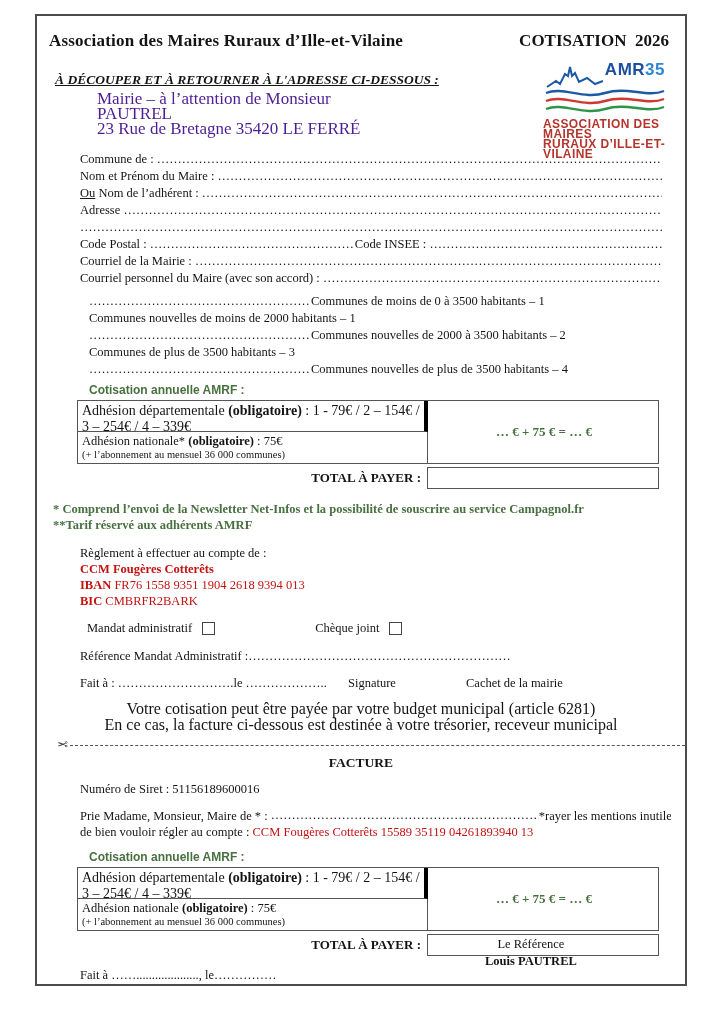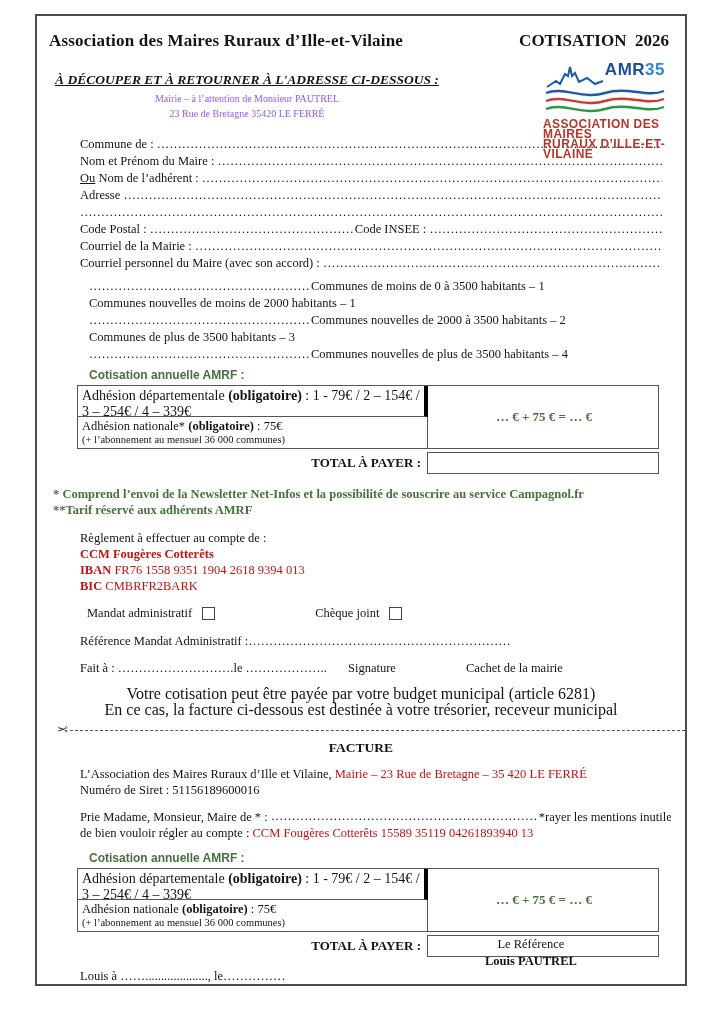--- a/index.html
+++ b/index.html
@@ -10,22 +10,22 @@
 
   
   .header-row { display:flex; justify-content:space-between; align-items:baseline;
                 padding:15px 16px 0 12px; }
   .org-title { font-size:17px; font-weight:bold; letter-spacing:.2px; }
   .cot-title { font-size:17px; font-weight:bold; white-space:pre; }
 
   
   .notice-head { margin:21px 0 0 18px; font-size:13.5px; font-weight:bold; font-style:italic;
                  text-decoration:underline; }
-  .notice-addr { margin:3px 0 0 60px; width:300px; text-align:center; color:#8b5cf6;
-                 font-size:10px; line-height:15px; }
+  .notice-addr { margin:3px 0 0 60px; width:300px; text-align:left; color:#4c1d95;
+                 font-size:17px; line-height:15px; }
 
   
   .logo { position:absolute; top:44px; right:14px; width:128px; text-align:left; }
   .logo-art { position:relative; width:124px; height:58px; }
   .logo-acro { position:absolute; top:0; right:2px; font-family:"Liberation Sans", sans-serif;
                font-weight:bold; font-size:17px; letter-spacing:.5px; }
   .logo-acro .amr { color:#1c4f9e; } .logo-acro .dep { color:#2f86d4; }
   .logo-caption { font-family:"Liberation Sans", sans-serif; font-weight:bold; font-size:12px;
                   color:#b5352c; line-height:10px; letter-spacing:.4px; margin-top:1px; }
 
@@ -185,39 +185,38 @@
   </div>
 
   <div class="cutline">
     <span class="scissors">✂</span>
     <span class="dashes"></span>
   </div>
 
   <div class="facture-title">FACTURE</div>
 
   <div class="fact-par">
-    <div><span>L’Association des Maires Ruraux d’Ille et Vilaine, </span><span class="red"> Mairie – 23 Rue de Bretagne – 35 420 LE FERRÉ</span></div>
     <div>Numéro de Siret : 51156189600016</div>
   </div>
 
   <div class="fact-par">
     <div class="prie-line"><span>Prie Madame, Monsieur, Maire de * : </span><span class="fill fill-prie">……………………………………………………………………………………………………………………………………………………</span><span>*rayer les mentions inutiles</span></div>
     <div><span>de bien vouloir régler au compte : </span><span class="red">CCM Fougères Cotterêts 15589 35119 04261893940 13</span></div>
   </div>
 
   <div class="cotis-label" style="margin-top:10px">Cotisation annuelle AMRF :</div>
   <div class="cot-table">
     <div class="cot-left1"><span>Adhésion départementale </span><span class="bold">(obligatoire)</span><span> : 1 - 79€ / 2 – 154€ / 3 – 254€ / 4 – 339€</span></div>
     <div class="cot-right">… € + 75 € = … €</div>
     <div class="cot-left2"><span>Adhésion nationale </span><span class="bold">(obligatoire)</span><span> : 75€</span><div class="cot-sub">(+ l’abonnement au mensuel 36 000 communes)</div></div>
   </div>
   <div class="total-row">
     <span class="total-label">TOTAL À PAYER :</span>
     <span class="total-box"></span>
   </div>
 
-  <div class="closing-fait">Louis à ……...................., le……………</div>
+  <div class="closing-fait">Fait à ……...................., le……………</div>
   <div class="president">
     <div>Le Référence</div>
     <div class="bold">Louis PAUTREL</div>
   </div>
 
 </div>
 
 </body></html>

